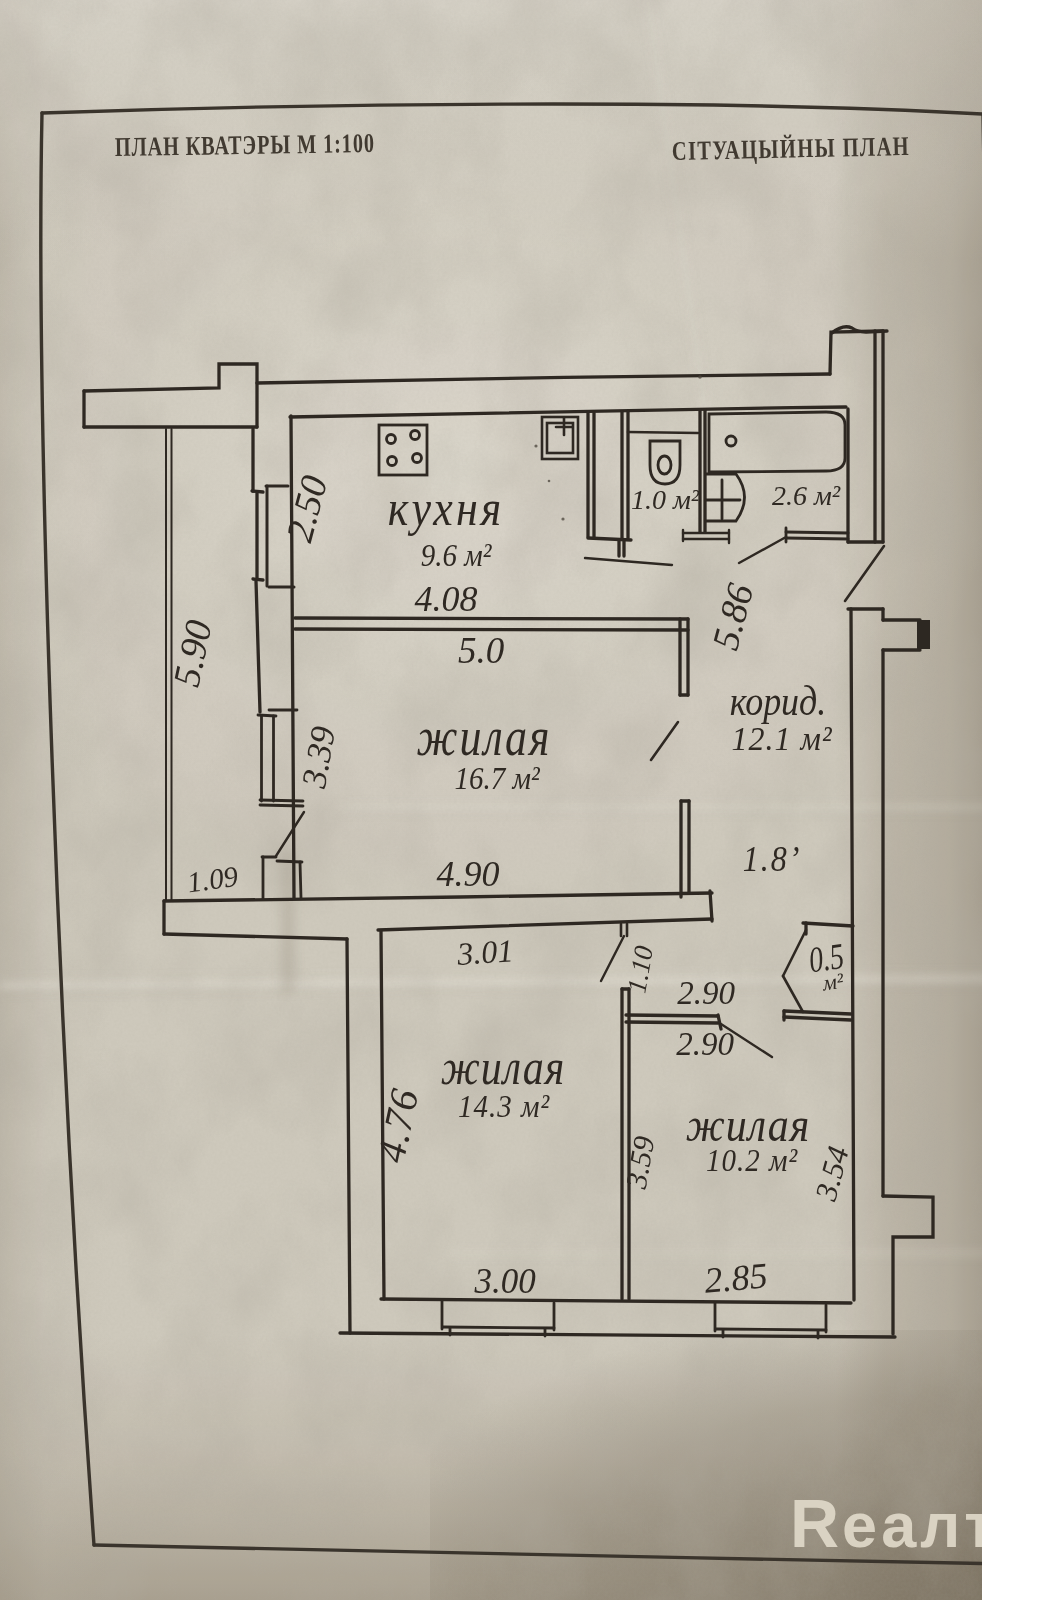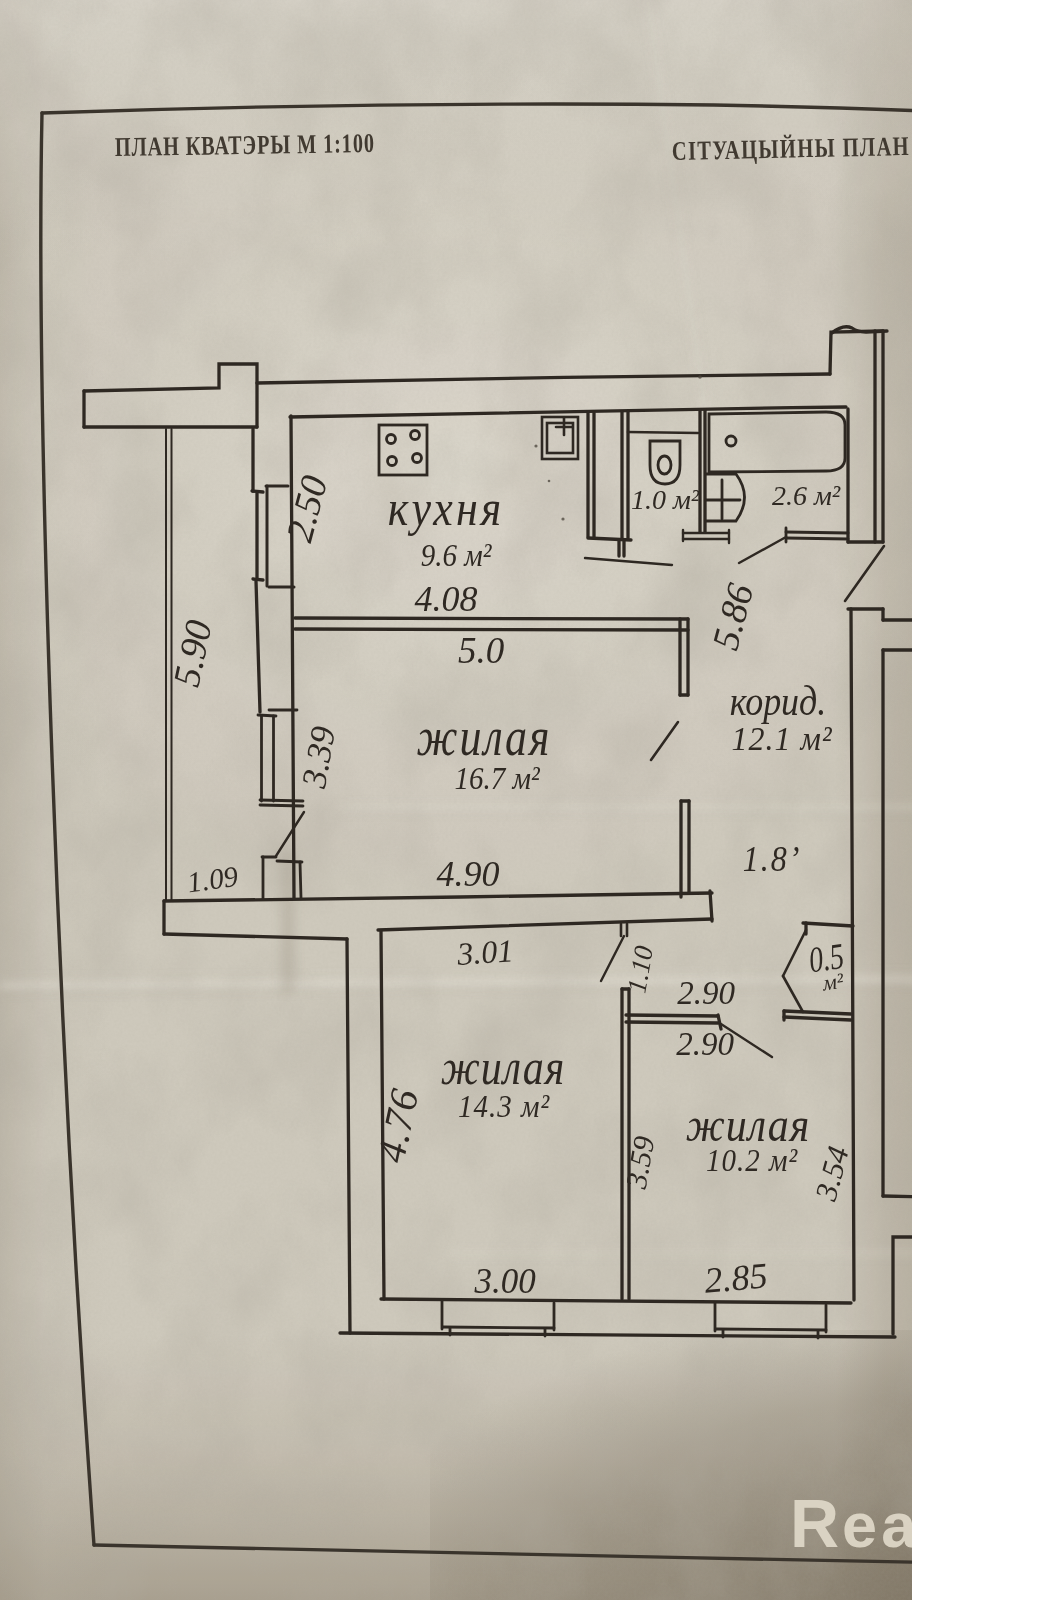--- a/index.html
+++ b/index.html
@@ -1,16 +1,16 @@
 <!DOCTYPE html>
 <html><head>
 <meta charset="utf-8">
 <style>
   html,body{margin:0;padding:0;}
-  #page{position:relative;width:912px;height:1600px;overflow:hidden;background:#cdc7ba;font-family:"Liberation Sans",sans-serif;}
+  #page{position:relative;width:982px;height:1600px;overflow:hidden;background:#cdc7ba;font-family:"Liberation Sans",sans-serif;}
   .abs{position:absolute;}
 </style>
 </head>
 <body>
 <div id="page">
 
   <div class="abs" style="left:0;top:0;width:1050px;height:1600px;background:
     radial-gradient(640px 500px at 43% 29%, rgba(226,222,212,0.85), rgba(220,215,204,0.38) 55%, rgba(214,209,198,0) 85%),
     linear-gradient(180deg, rgba(222,218,209,0.7) 0px, rgba(222,218,209,0.25) 150px, rgba(222,218,209,0) 260px),
     linear-gradient(90deg, rgba(158,150,134,0.38) 0px, rgba(190,184,171,0.18) 45px, rgba(190,184,171,0) 110px),

